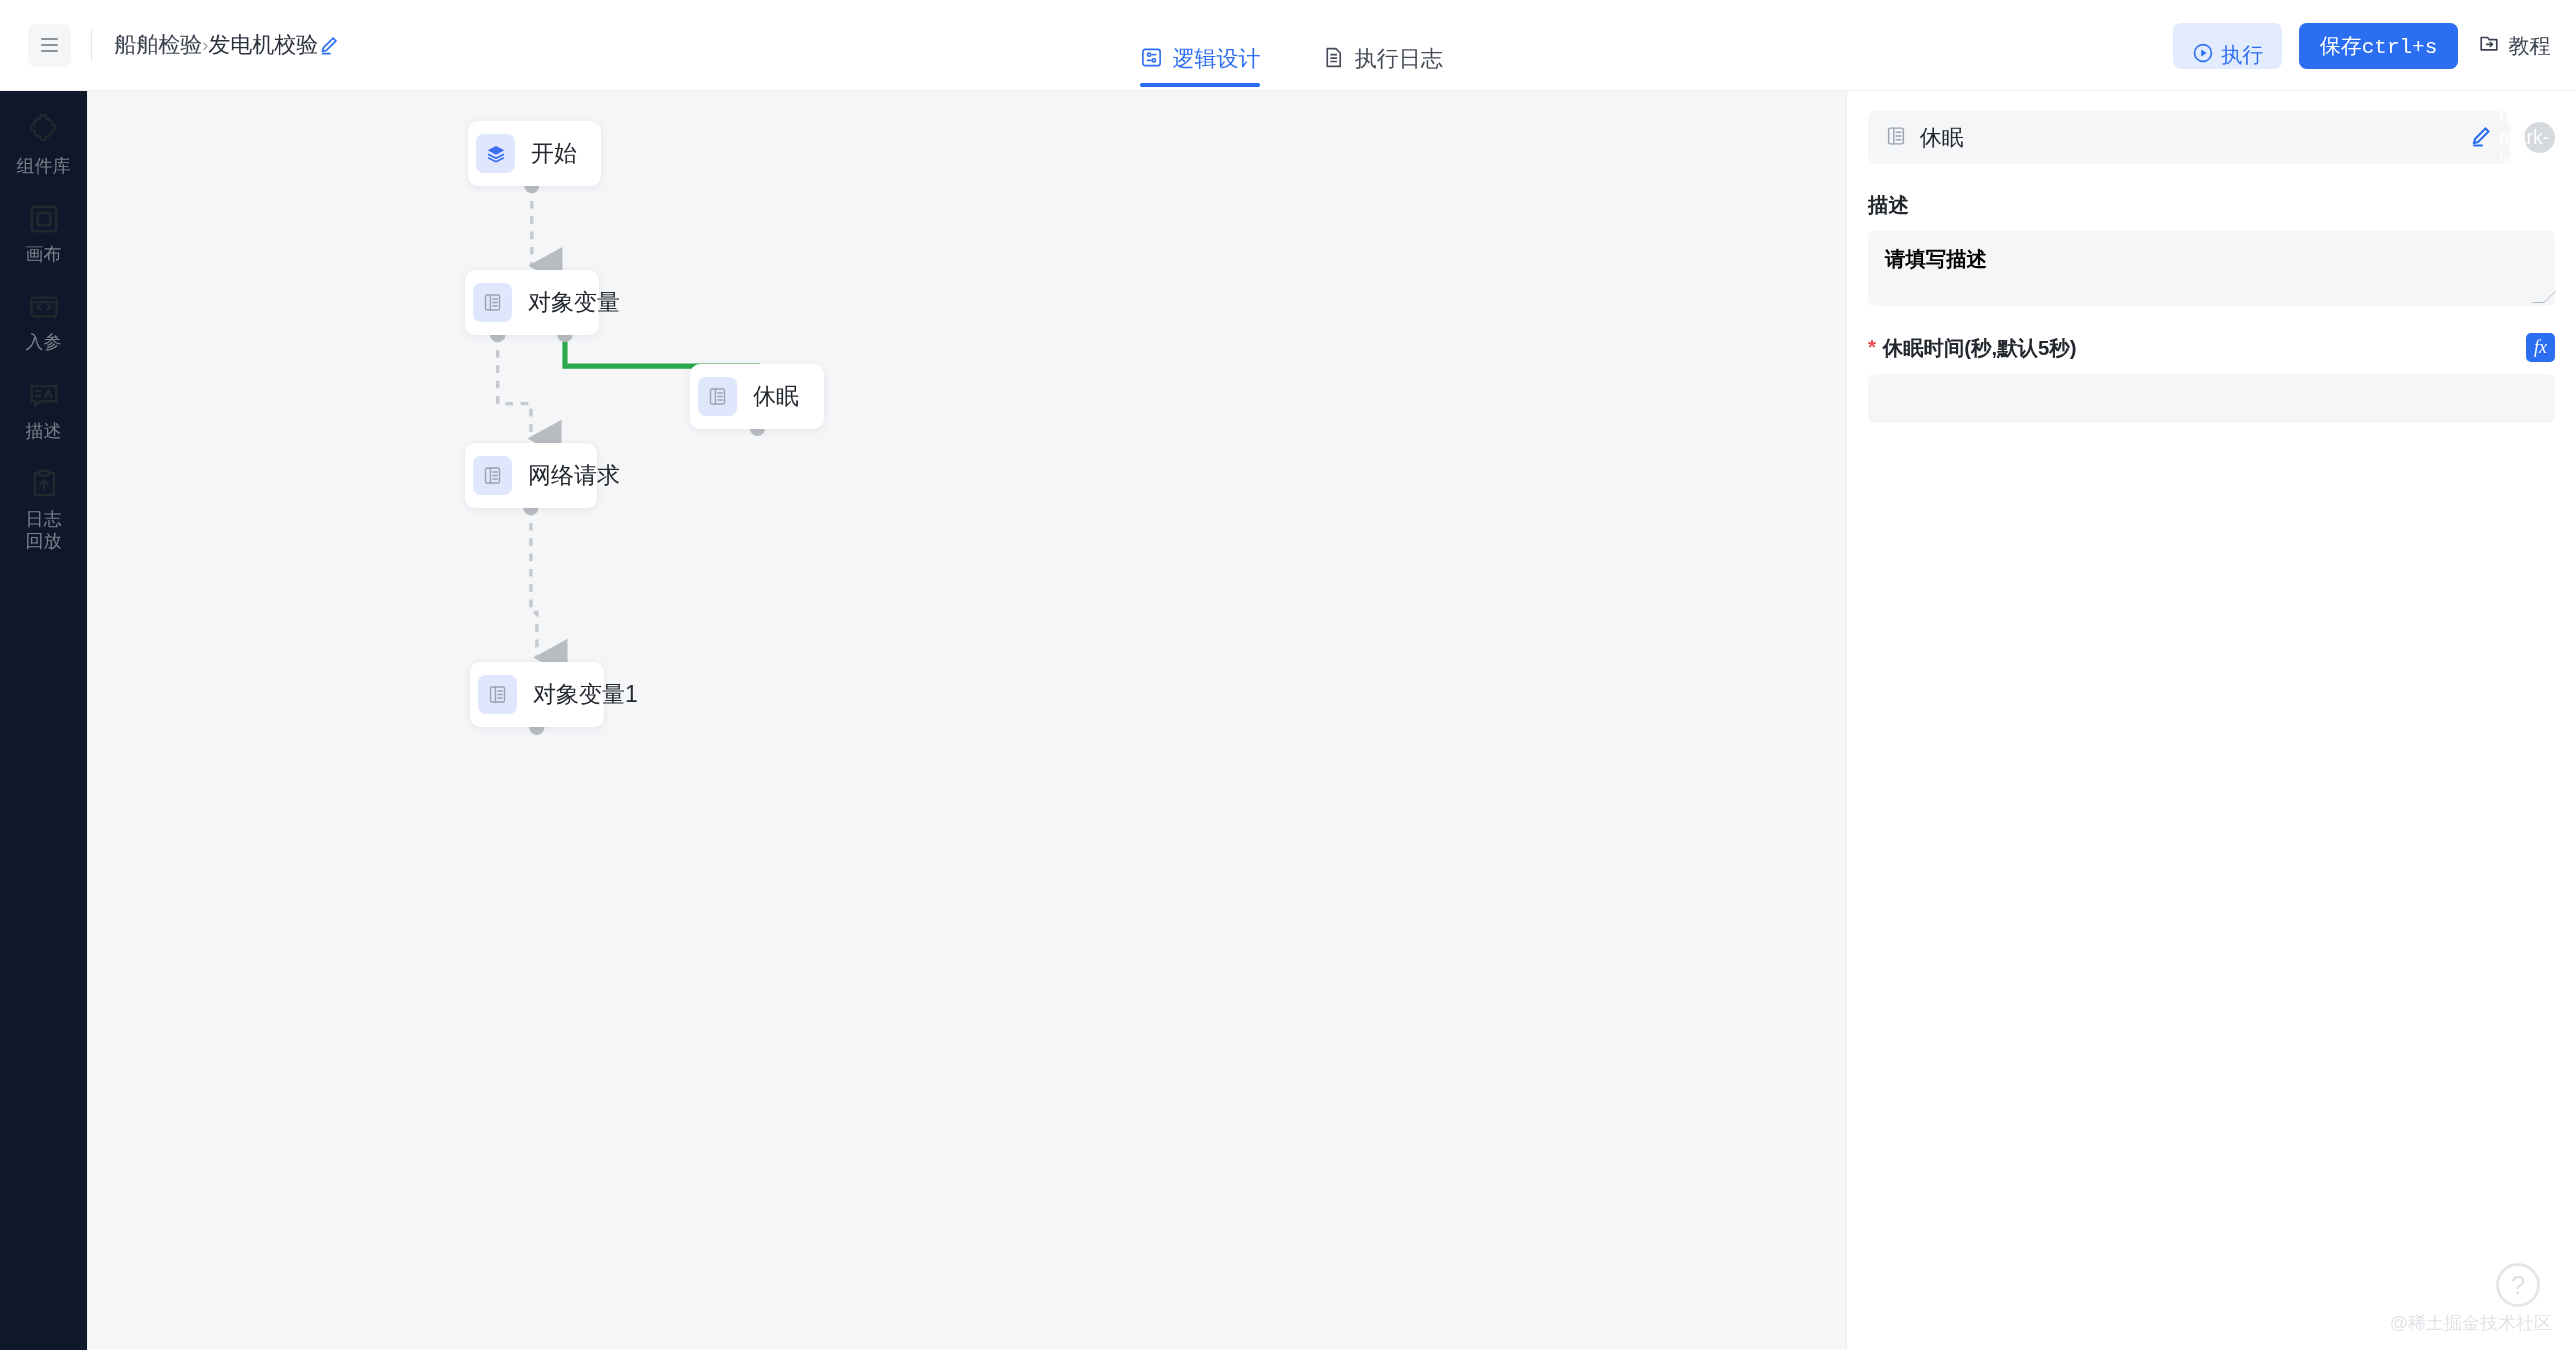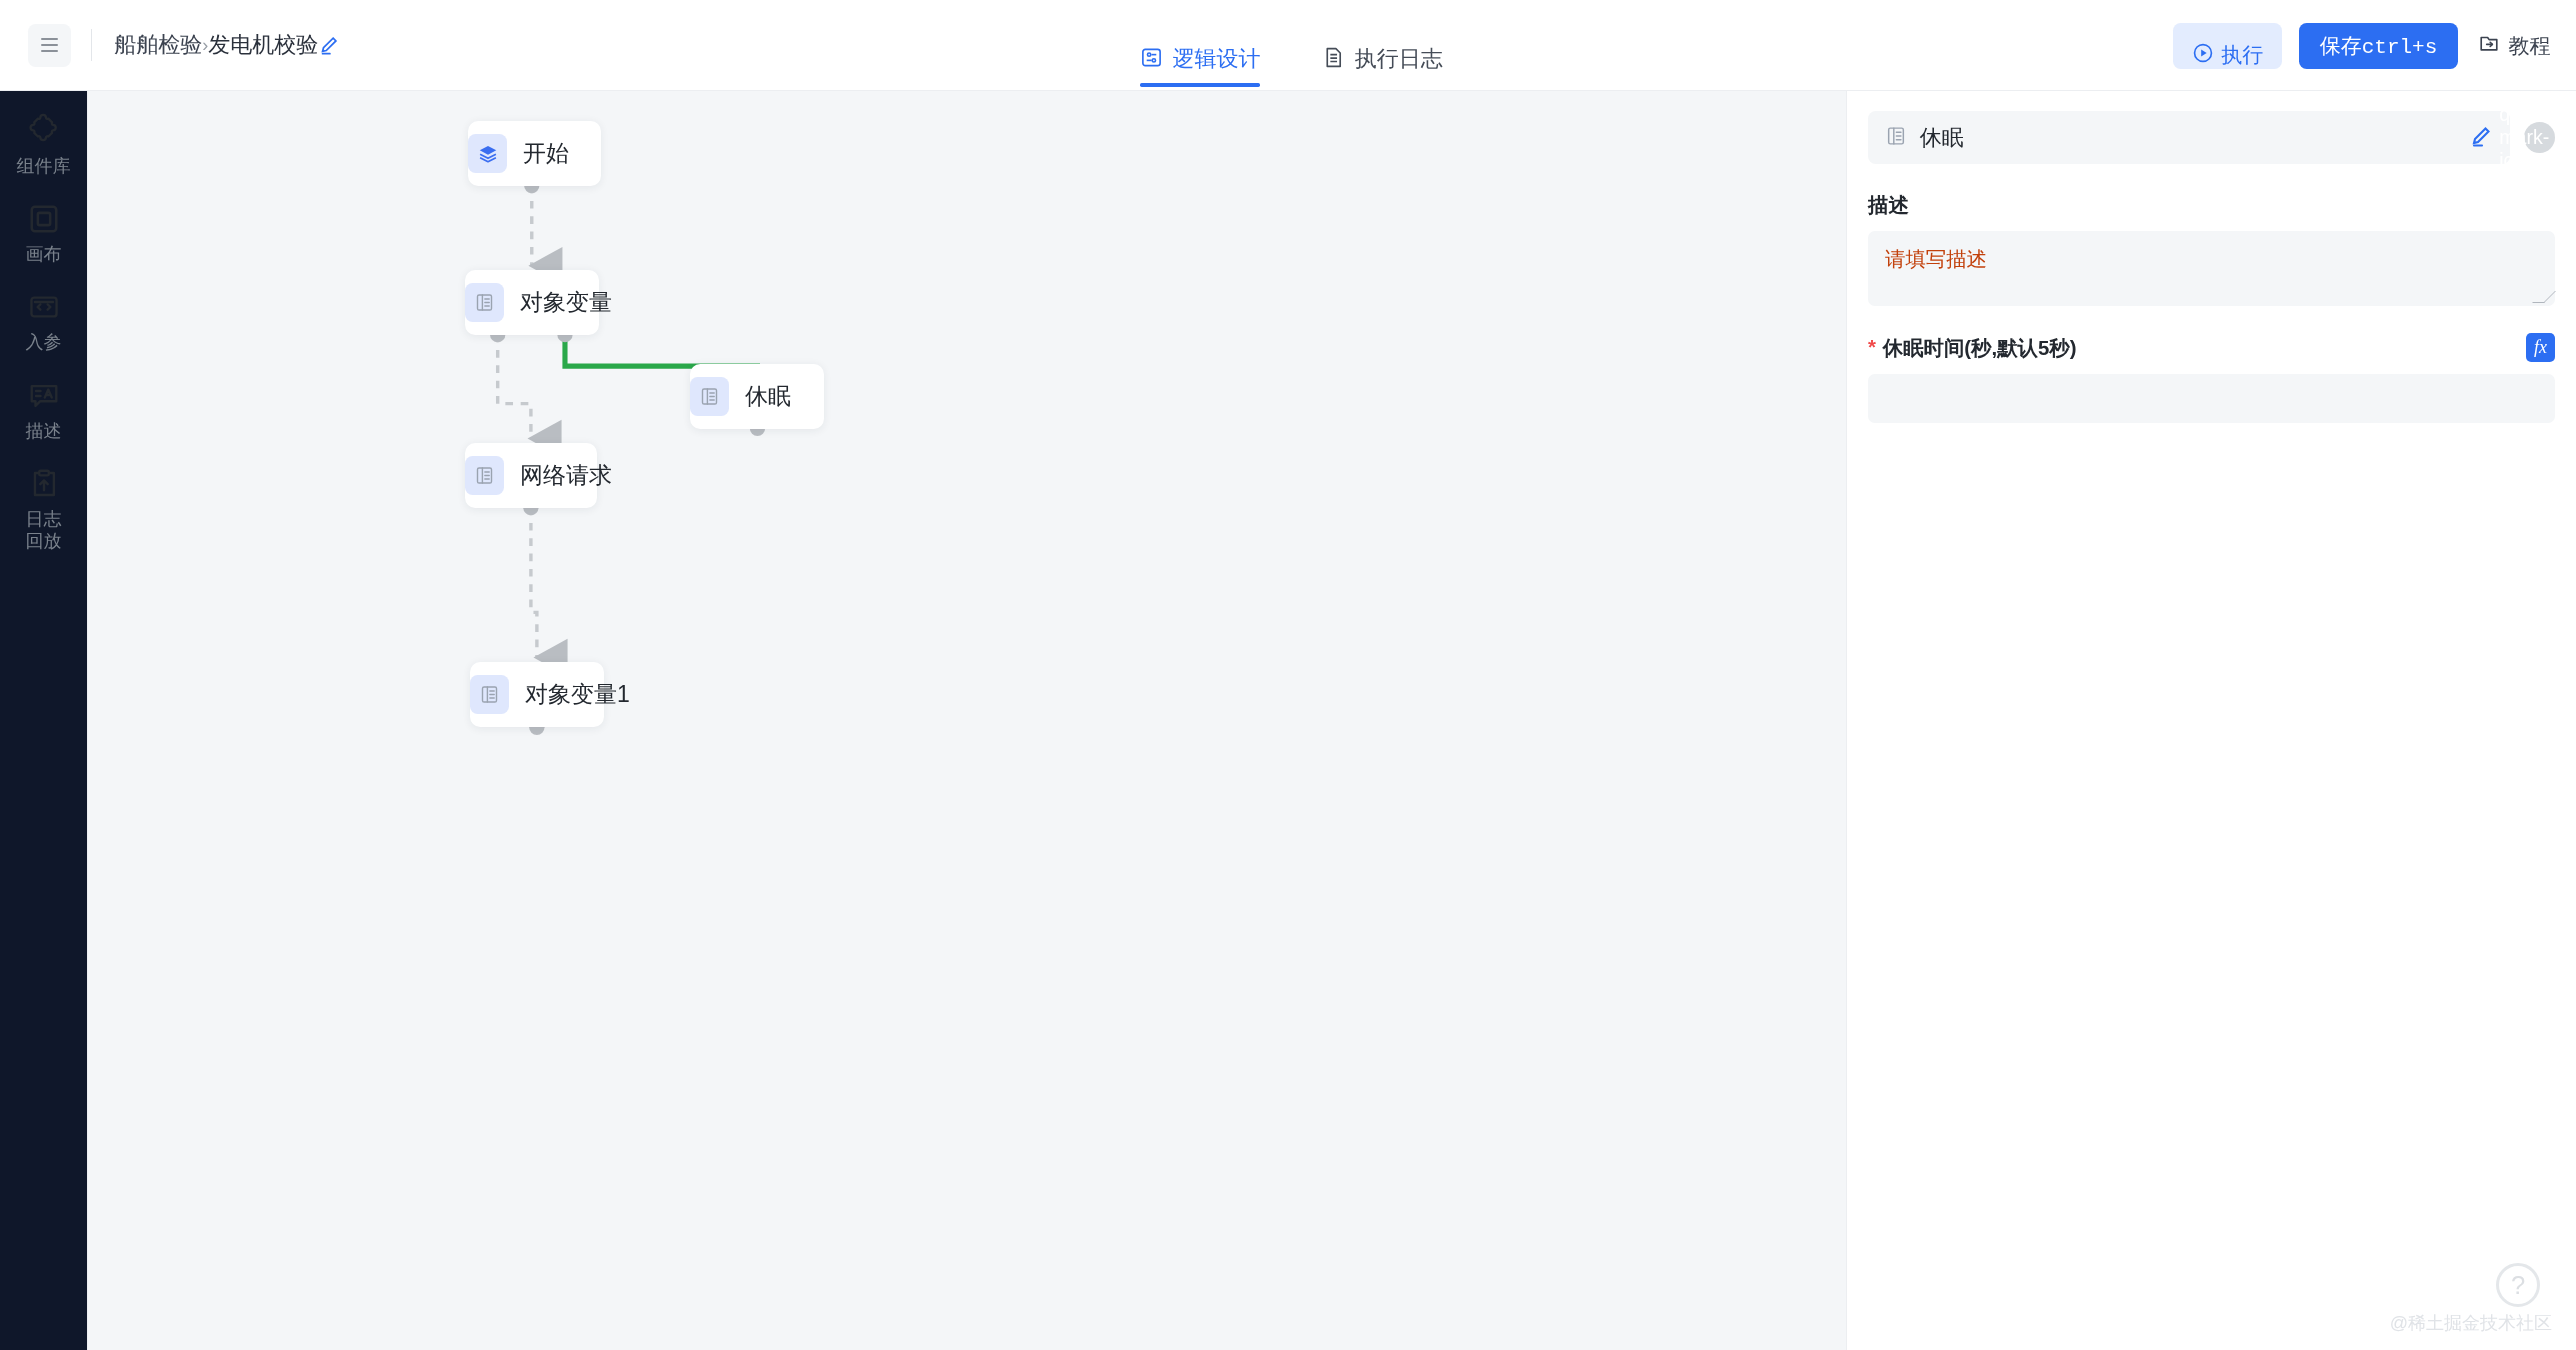--- a/index.html
+++ b/index.html
@@ -77,21 +77,21 @@
   
   .canvas {
     position: absolute; left: 88px; top: 91px; width: 1758px; height: 1259px;
     background: #f4f6f8; overflow: hidden;
   }
   .flow-svg { position: absolute; left: 0; top: 0; width: 1758px; height: 1259px; }
 
   .node {
     position: absolute; height: 65px; background: #fff; border-radius: 10.2px;
     box-shadow: 0 1.7px 8.5px rgba(30,40,60,.07);
-    display: flex; align-items: center; padding-left: 0; cursor: pointer;
+    display: flex; align-items: center; padding-left: 8px; cursor: pointer;
   }
   .node .nicon {
     width: 39px; height: 39px; border-radius: 7.7px; background: #dfe7fd;
     display: flex; align-items: center; justify-content: center; flex: none;
   }
   .node .nlabel { font-size: 23px; color: #23282f; margin-left: 16px; white-space: nowrap; }
 
   
   .panel {
     position: absolute; left: 1846px; top: 91px; width: 730px; height: 1259px;
@@ -107,21 +107,21 @@
   .ptitle-box .ptext { font-size: 22px; color: #23282f; flex: 1; }
   .help-circle {
     width: 31px; height: 31px; border-radius: 50%; background: #d6dade; color: #fff;
     font-size: 19.6px; display: flex; align-items: center; justify-content: center; cursor: pointer; flex: none;
   }
   .field { padding: 0 21px; }
   .field-label { font-size: 20.4px; color: #23282f; font-weight: bold; margin: 27px 0 12px 0; display: flex; align-items: center; }
   .req-star { color: #f04a4a; margin-right: 6.8px; font-size: 20.4px; }
   .textarea-box {
     width: 100%; height: 75px; background: #f4f6f8; border-radius: 6.8px;
-    padding: 13.6px 17px; font-size: 20.4px; color: #c2410c; position: relative; cursor: text;
+    padding: 13.6px 17px; font-size: 20.4px; color: #000000; position: relative; cursor: text; font-weight: bold;
   }
   .resize-grip {
     position: absolute; right: 5.1px; bottom: 3.4px; width: 12px; height: 12px;
     border-right: 1.7px solid #b0b6bd; border-bottom: 1.7px solid #b0b6bd; transform: skewX(-45deg);
   }
   .row-between { display: flex; align-items: center; justify-content: space-between; margin: 27px 0 12px 0; }
   .fx-btn {
     width: 29px; height: 29px; border-radius: 5.1px; background: #2c6ef2; color: #fff;
     font-size: 18px; font-style: italic; font-family: "Liberation Serif", serif;
     display: flex; align-items: center; justify-content: center; cursor: pointer;

